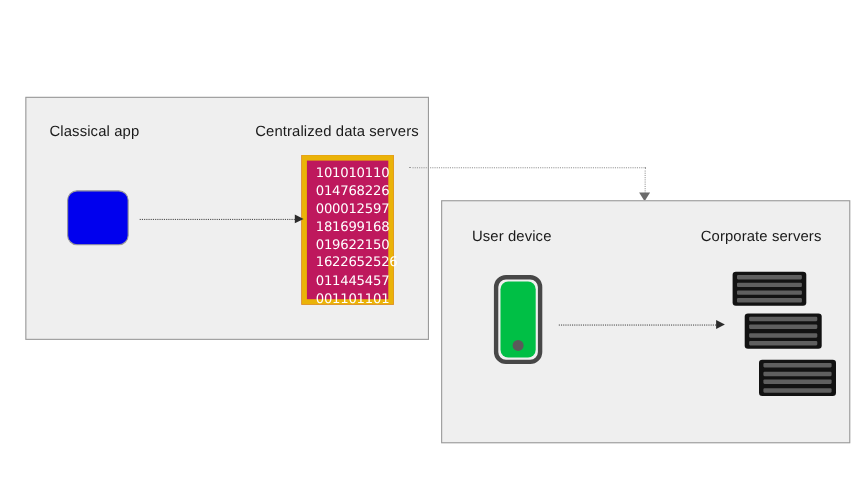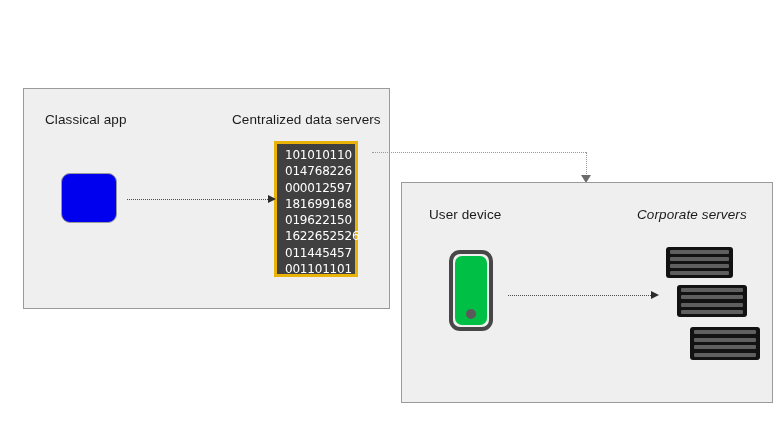--- a/index.html
+++ b/index.html
@@ -44,21 +44,21 @@
   .panel-label {
     position: absolute;
     font-size: 13.5px;
     color: #1a1a1a;
     letter-spacing: 0.1px;
     white-space: nowrap;
   }
   #label-classical-app { left: 45px; top: 85px; }
   #label-data-center   { left: 232px; top: 85px; }
   #label-user-device   { left: 429px; top: 180px; }
-  #label-corp-servers  { left: 637px; top: 180px; font-style: italic; }
+  #label-corp-servers  { left: 637px; top: 180px; }
 
   
   #app-shape {
     position: absolute;
     left: 61px;
     top: 146px;
     width: 56px;
     height: 50px;
     background: #0000ee;
     border: 1px solid #9a9a9a;
@@ -66,22 +66,22 @@
     box-sizing: border-box;
   }
 
   
   #binary-block {
     position: absolute;
     left: 274px;
     top: 114px;
     width: 84px;
     height: 136px;
-    background: #404040;
-    border: 3px solid #eab308;
+    background: #be185d;
+    border: 5px solid #eab308;
     box-sizing: border-box;
     padding: 3px 0 0 8px;
   }
   .binary-line {
     font-family: "DejaVu Sans", sans-serif;
     font-size: 12px;
     line-height: 16.3px;
     color: #ffffff;
     letter-spacing: -0.2px;
     white-space: nowrap;

